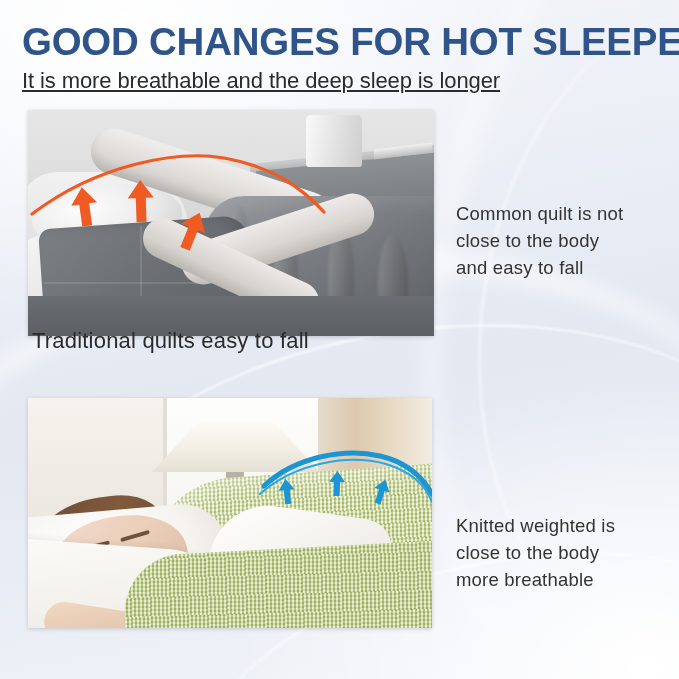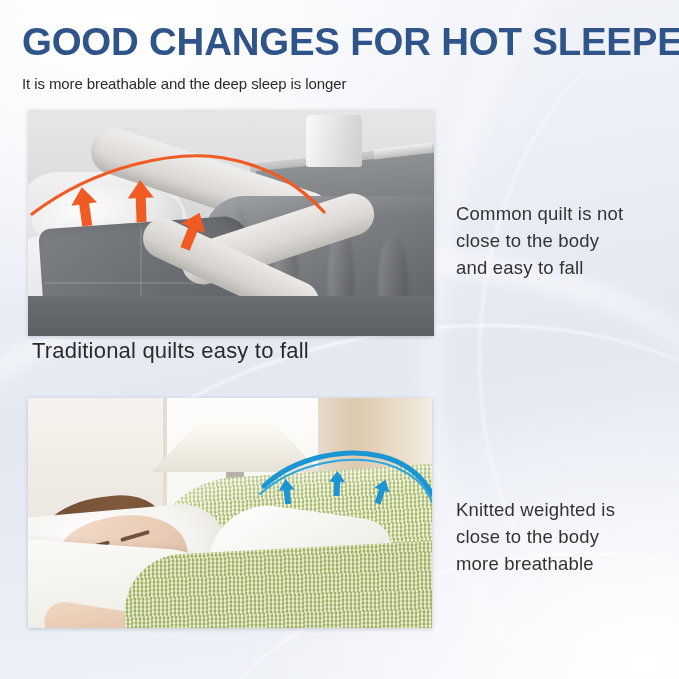--- a/index.html
+++ b/index.html
@@ -79,25 +79,26 @@
     font-size: 39px;
     font-weight: bold;
     letter-spacing: -0.2px;
     color: #2f5489;
     line-height: 1.05;
     white-space: nowrap;
     transform: scaleX(0.985);
     transform-origin: left center;
   }
   #subtitle {
-    margin-top: 12px;
-    font-size: 15px;
+    margin-top: 5px;
+    font-size: 22px;
     color: #2b2b2b;
     line-height: 1.2;
     letter-spacing: -0.1px;
+    text-decoration: underline;
   }
 
   
   .panel {
     position: absolute;
     overflow: hidden;
     background: #cfd3d6;
     box-shadow: 0 1px 4px rgba(40,50,70,0.22);
   }
   #panel-top {
@@ -370,30 +371,30 @@
   
   .callout {
     position: absolute;
     font-size: 18.5px;
     line-height: 1.47;
     color: #333333;
     letter-spacing: 0.2px;
     white-space: pre-line;
   }
   #callout-top { left: 456px; top: 200px; width: 215px; }
-  #callout-bottom { left: 456px; top: 496px; width: 215px; }
+  #callout-bottom { left: 456px; top: 512px; width: 215px; }
 
   .caption {
     position: absolute;
     font-size: 22px;
     color: #2b2b2b;
     letter-spacing: 0.2px;
     white-space: nowrap;
   }
-  #caption-top { left: 32px; top: 338px; }
+  #caption-top { left: 32px; top: 328px; }
   #caption-bottom { left: 28px; top: 636px; }
 </style>
 </head>
 <body>
 
 <div id="page">
 
   <div class="bg-swoosh sw2"></div>
   <div class="bg-swoosh sw1"></div>
   <div class="bg-swoosh sw3"></div>

